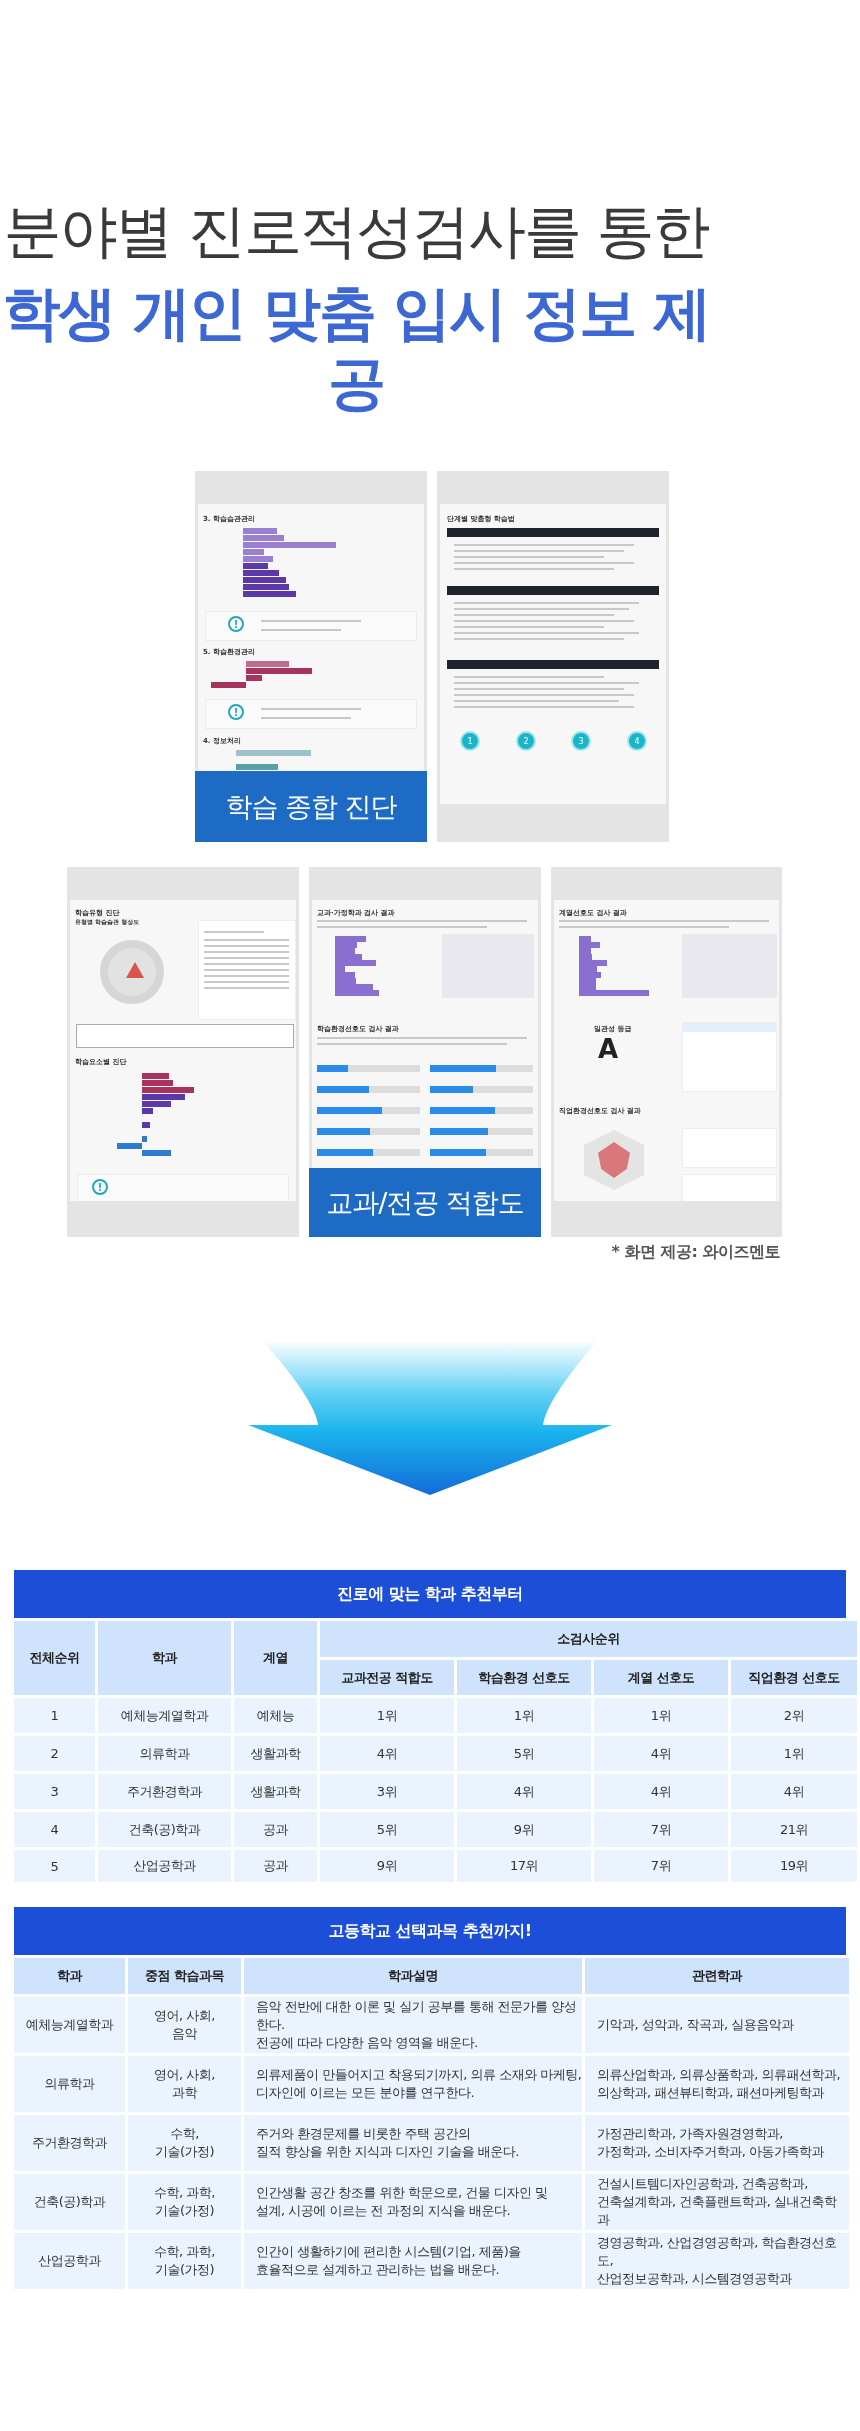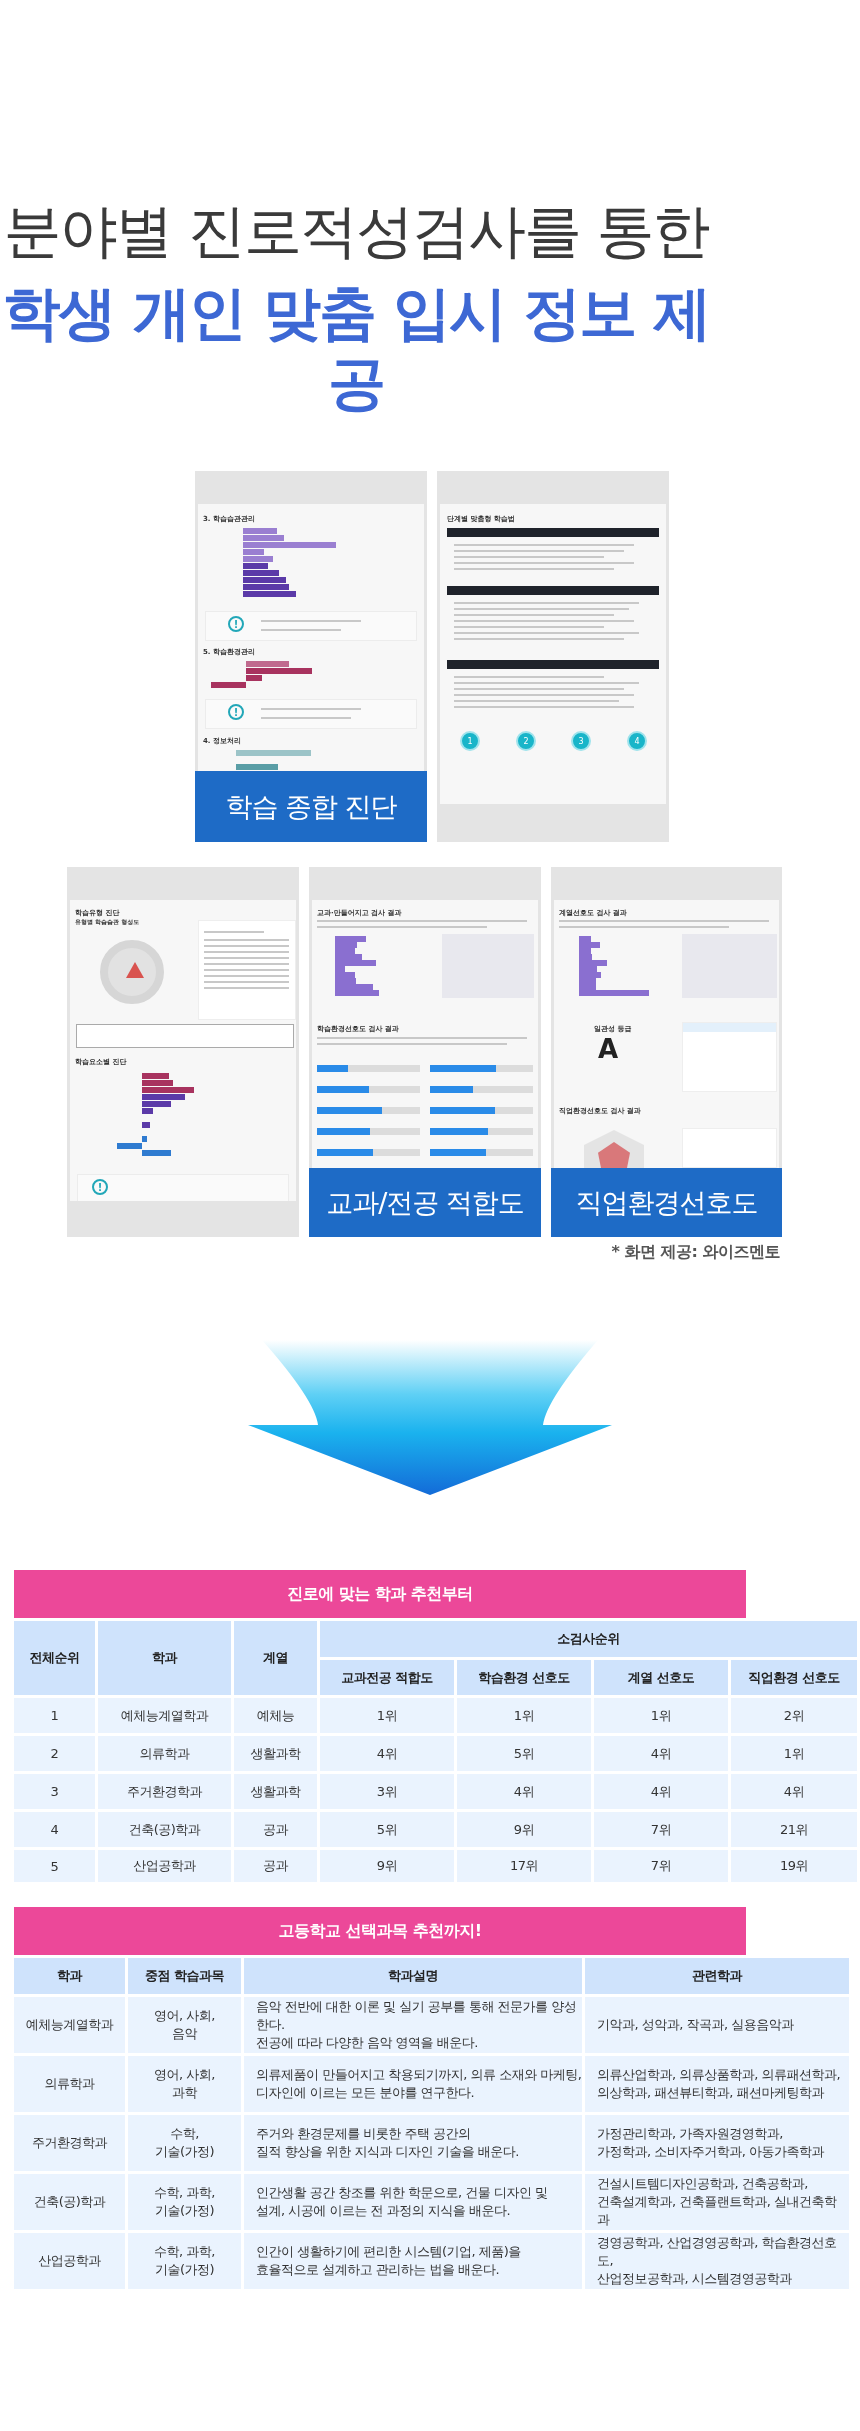--- a/index.html
+++ b/index.html
@@ -23,21 +23,21 @@
   .alert-circle { position: absolute; width: 16px; height: 16px; border-radius: 50%; border: 2px solid #22a7b8; color: #22a7b8; font-size: 10px; font-weight: 700; display: flex; align-items: center; justify-content: center; }
   .pbar { position: absolute; height: 7px; background: #dcdcdc; }
   .pbar i { display: block; height: 100%; background: #2a8be8; }
 
   .footnote { position: absolute; top: 1242px; right: 80px; font-size: 16px; color: #555; font-weight: 700; letter-spacing: -0.5px; }
 
   .arrow { position: absolute; left: 220px; top: 1330px; width: 420px; height: 165px; }
 
   
   table { border-collapse: separate; border-spacing: 3px; position: absolute; left: 11px; width: 838px; table-layout: fixed; }
-  .tbl-title { background: #ec4899; color: #fff; text-align: center; font-size: 16px; font-weight: 700; letter-spacing: -0.5px; position: absolute; left: 14px; width: 732px; display: flex; align-items: center; justify-content: center; }
+  .tbl-title { background: #1d4ed8; color: #fff; text-align: center; font-size: 16px; font-weight: 700; letter-spacing: -0.5px; position: absolute; left: 14px; width: 832px; display: flex; align-items: center; justify-content: center; }
   th { background: #cfe3fc; color: #222; font-weight: 700; font-size: 13px; text-align: center; letter-spacing: -0.5px; }
   td { background: #eaf3fe; color: #333; font-size: 13px; text-align: center; letter-spacing: -0.5px; }
   td.left { text-align: left; padding-left: 12px; line-height: 19px; }
   .t2 td { line-height: 18px; }
 </style>
 </head>
 <body>
 
 <div class="headline l1">분야별 진로적성검사를 통한</div>
 <div class="headline l2">학생 개인 맞춤 입시 정보 제공</div>
@@ -152,21 +152,21 @@
       <div class="bar-row" style="left:72px; top:250px; width:29px; background:#2f7bd0;"></div>
     </div>
     <div style="position:absolute; left:7px; right:7px; top:274px; height:30px; background:#fafafa; border:1px solid #ececec;">
       <div class="alert-circle" style="left:14px; top:4px;">!</div>
     </div>
   </div>
 </div>
 
 <div class="card" style="left:309px; top:867px; width:232px; height:370px;">
   <div class="sheet" style="height:301px;">
-    <div class="mini-title" style="left:5px; top:8px;">교과·만들어지고 검사 결과</div>
+    <div class="mini-title" style="left:5px; top:8px;">교과·가정학과 검사 결과</div>
     <div class="mini-line" style="left:5px; top:20px; width:210px;"></div>
     <div class="mini-line" style="left:5px; top:26px; width:170px;"></div>
     <div>
       <div class="bar-row" style="left:23px; top:36px; width:31px; background:#8a6fd0;"></div>
       <div class="bar-row" style="left:23px; top:42px; width:22px; background:#8a6fd0;"></div>
       <div class="bar-row" style="left:23px; top:48px; width:20px; background:#8a6fd0;"></div>
       <div class="bar-row" style="left:23px; top:54px; width:27px; background:#8a6fd0;"></div>
       <div class="bar-row" style="left:23px; top:60px; width:41px; background:#8a6fd0;"></div>
       <div class="bar-row" style="left:23px; top:66px; width:10px; background:#8a6fd0;"></div>
       <div class="bar-row" style="left:23px; top:72px; width:20px; background:#8a6fd0;"></div>
@@ -241,21 +241,20 @@
     <div style="position:absolute; left:128px; top:122px; width:95px; height:70px; background:#fff; border:1px solid #eee;">
       <div style="height:9px; background:#e3f0fb;"></div>
     </div>
     <div class="mini-title" style="left:5px; top:206px;">직업환경선호도 검사 결과</div>
     <div style="position:absolute; left:30px; top:230px; width:60px; height:60px; background:#e4e4e4; clip-path:polygon(50% 0,100% 25%,100% 75%,50% 100%,0 75%,0 25%);">
       <div style="position:absolute; left:14px; top:12px; width:32px; height:36px; background:#d9787a; clip-path:polygon(50% 0,100% 30%,90% 75%,50% 100%,10% 75%,0 30%);"></div>
     </div>
     <div style="position:absolute; left:128px; top:228px; width:95px; height:40px; background:#fff; border:1px solid #eee;"></div>
     <div style="position:absolute; left:128px; top:274px; width:95px; height:30px; background:#fff; border:1px solid #eee;"></div>
   </div>
-  <div class="label" style="height:69px;">직업환경선호도</div>
 </div>
 
 <div class="footnote">* 화면 제공: 와이즈멘토</div>
 
 <svg class="arrow" viewBox="0 0 420 165">
   <defs>
     <linearGradient id="ag" x1="0" y1="0" x2="0" y2="1">
       <stop offset="0" stop-color="#ffffff"></stop>
       <stop offset="0.35" stop-color="#5fd0f5"></stop>
       <stop offset="0.6" stop-color="#1ab2ee"></stop>

